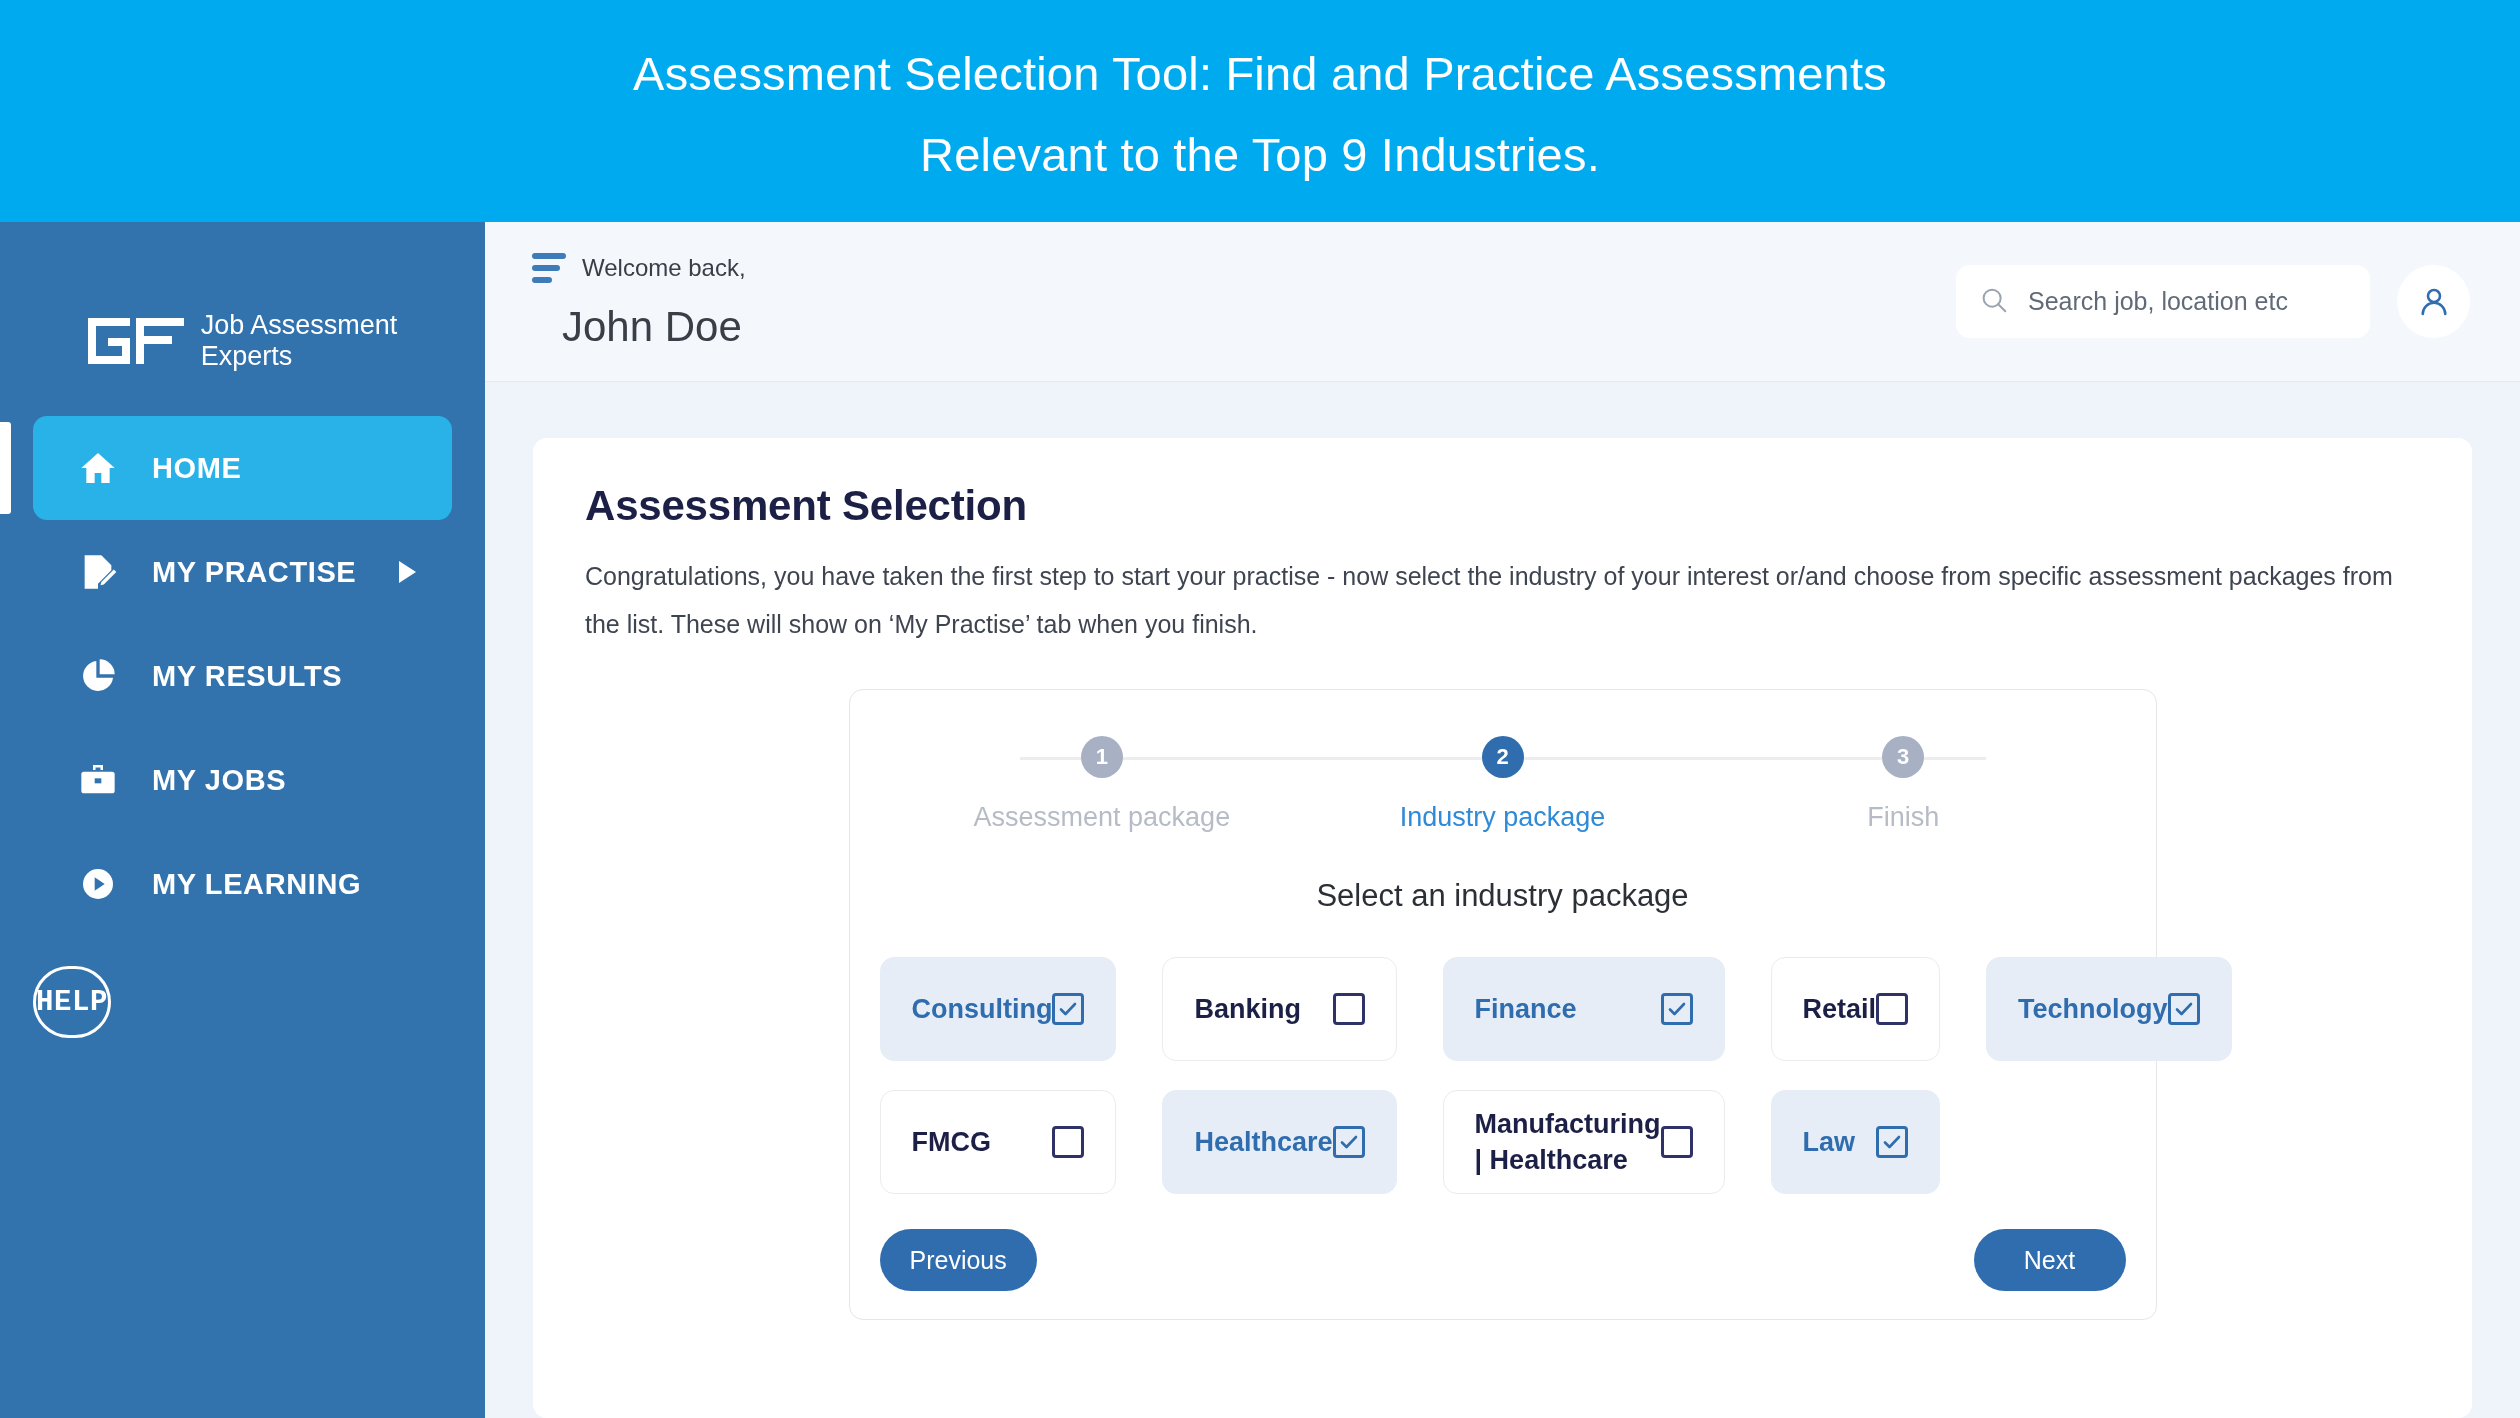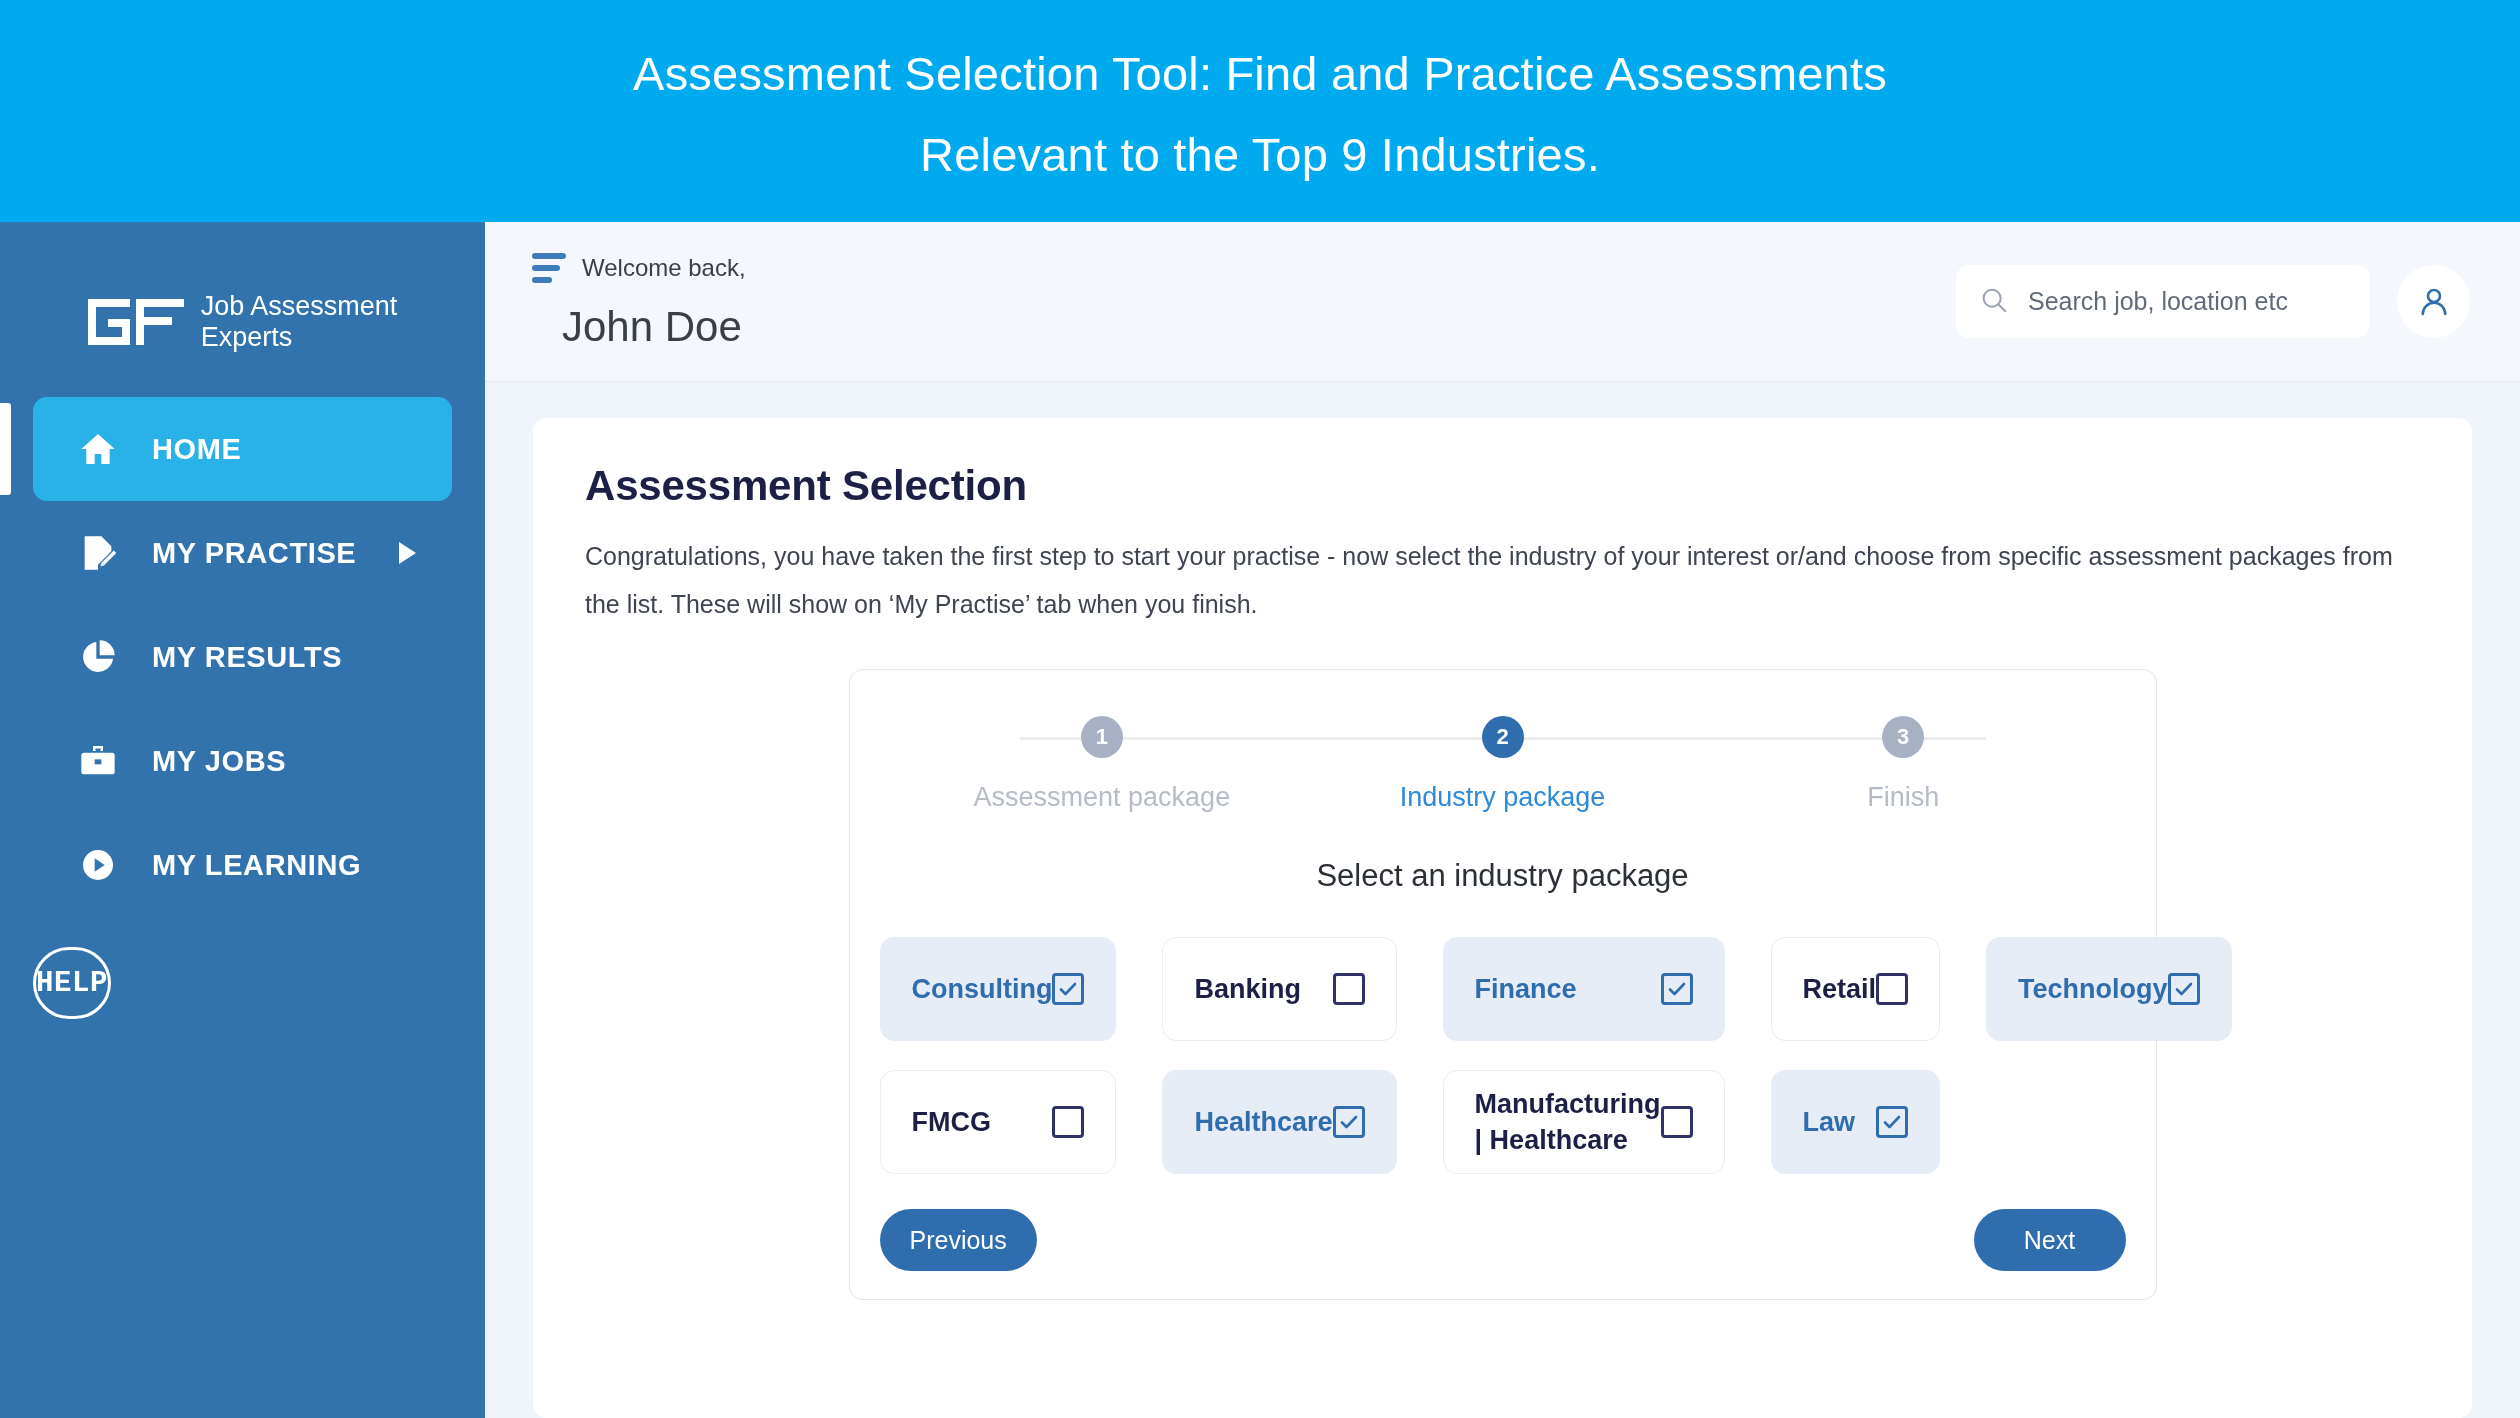--- a/index.html
+++ b/index.html
@@ -48,21 +48,21 @@
     position: relative;
     display: flex;
     flex-direction: column;
   }
 
   .logo-wrap {
     display: flex;
     align-items: center;
     justify-content: center;
     gap: 17px;
-    padding-top: 69px;
+    padding-top: 88px;
     padding-bottom: 10px;
   }
   .logo-mark { width: 96px; height: 46px; flex: none; }
   .logo-text {
     color: #FFFFFF;
     font-size: 27px;
     line-height: 31px;
     font-weight: 400;
   }
 
@@ -127,20 +127,21 @@
     font-family: Liberation Mono, monospace;
   }
 
   
   .right {
     flex: 1;
     display: flex;
     flex-direction: column;
     background: #EFF4FB;
     min-width: 0;
+    gap: 20px;
   }
 
   
   .topbar {
     height: 160px;
     background: #F4F8FD;
     display: flex;
     align-items: center;
     padding: 0 50px 0 47px;
     border-bottom: 1px solid #E2E9F3;

